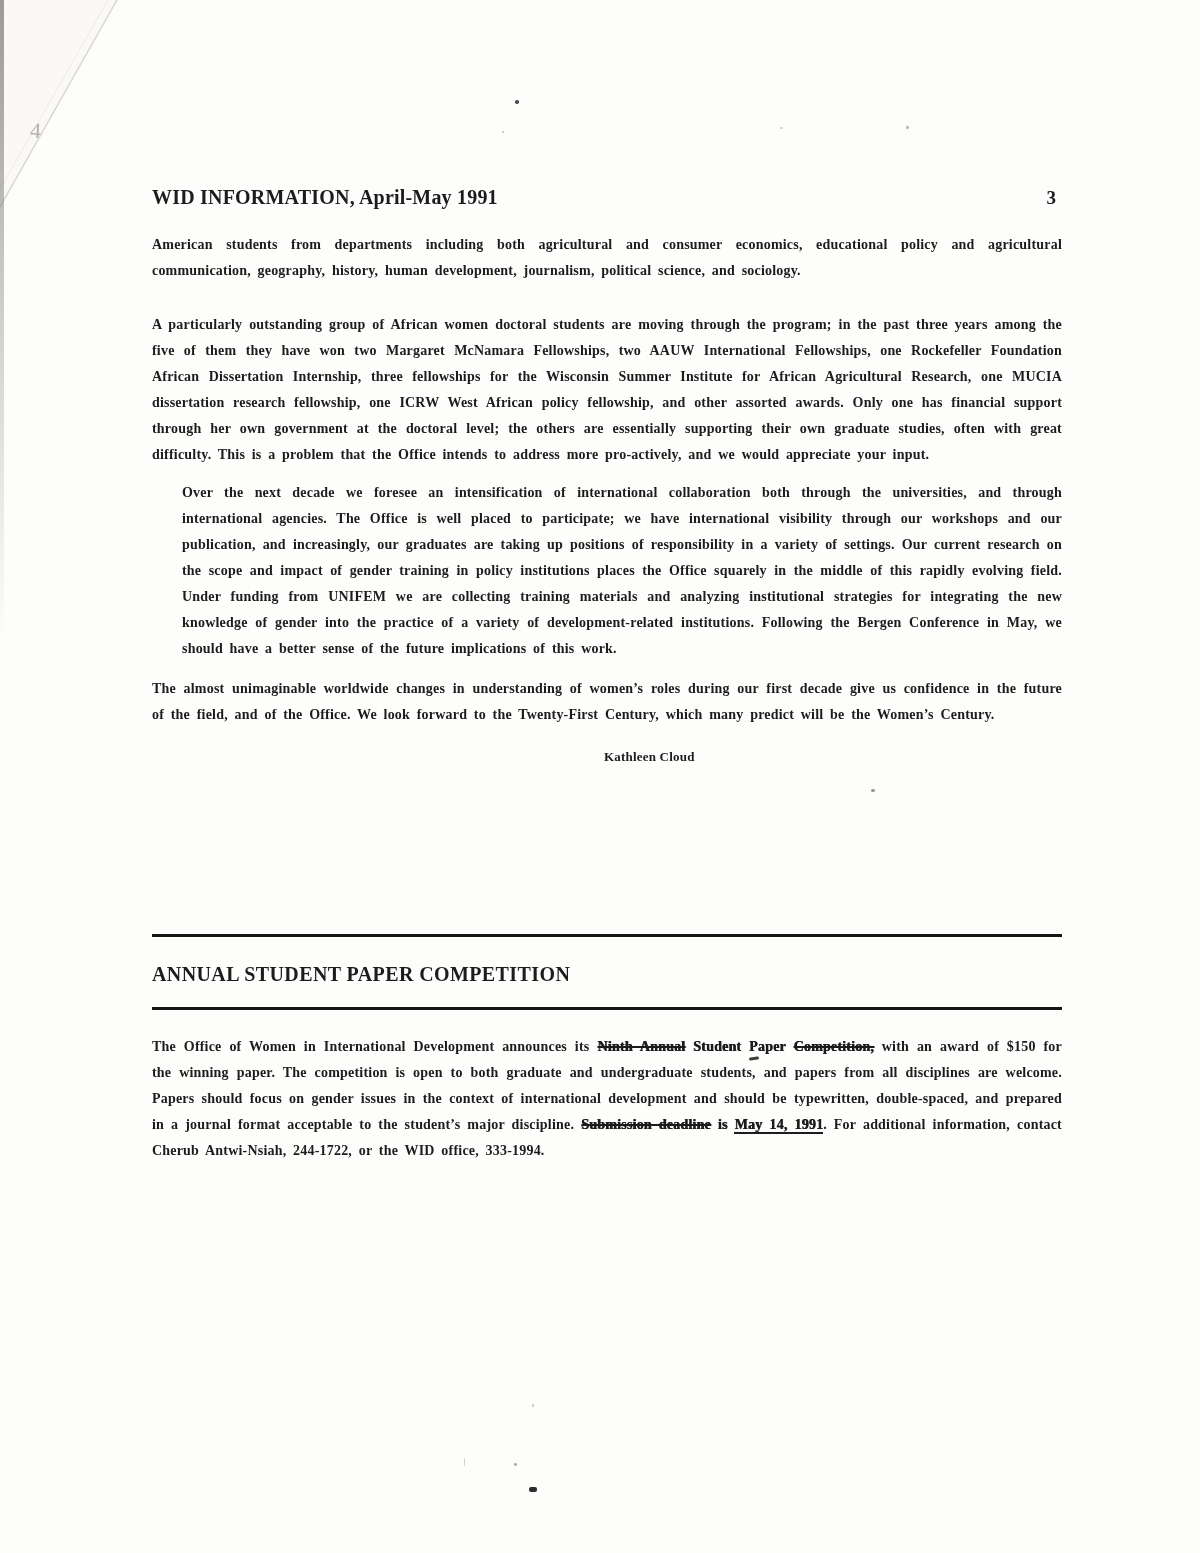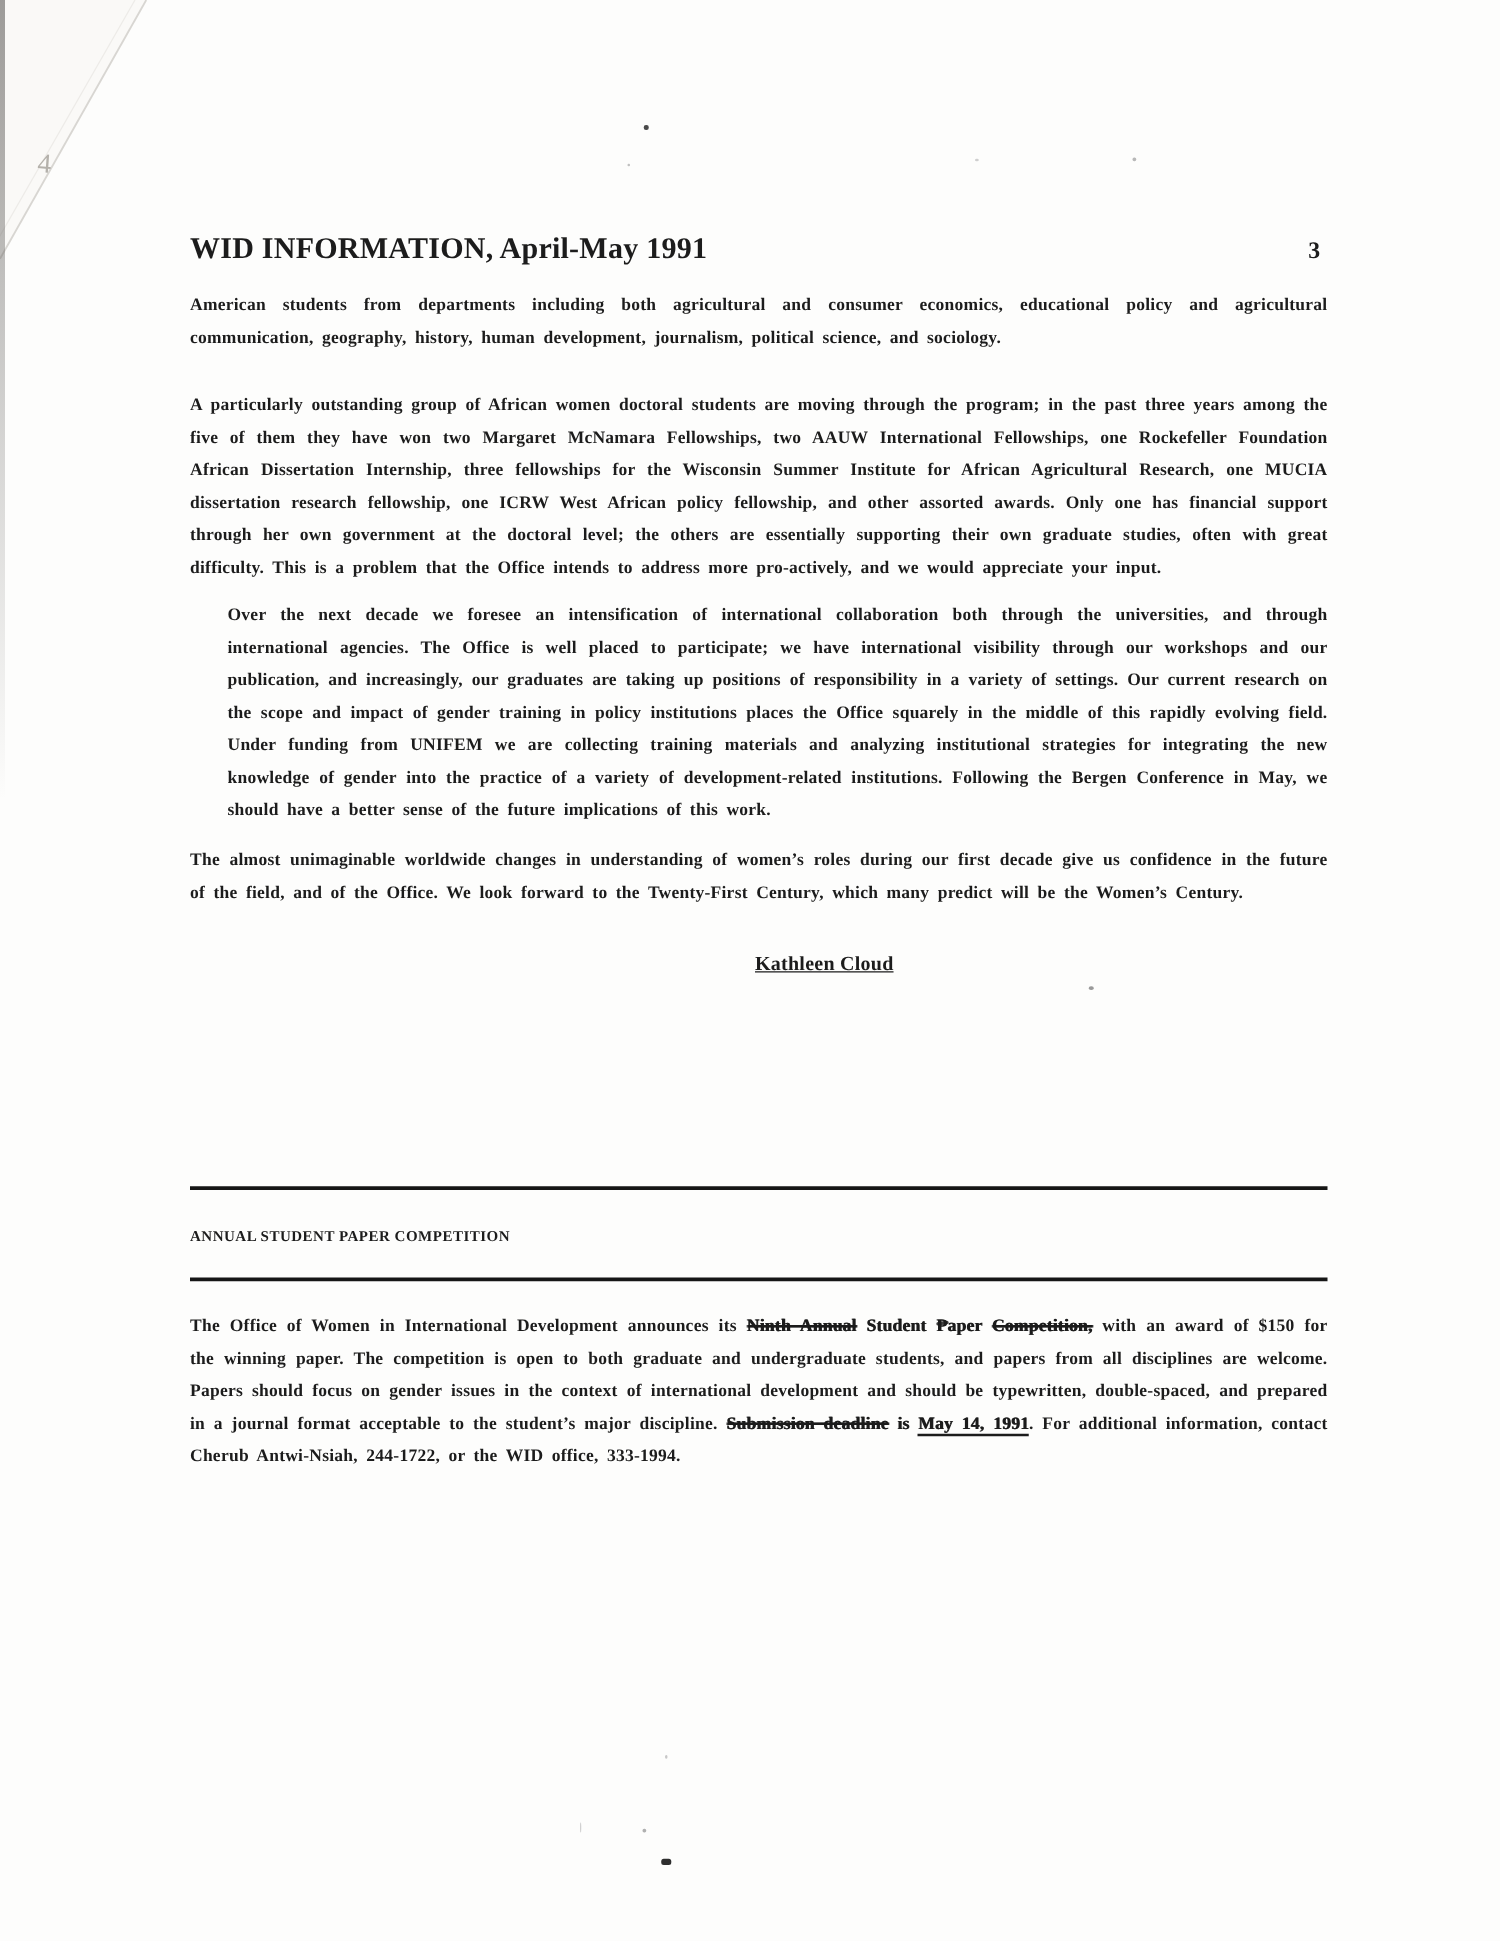--- a/index.html
+++ b/index.html
@@ -42,45 +42,45 @@
   .sp6  { left: 749px; top: 1057px; width: 10px; height: 3px; background: #3f3f3f; transform: rotate(-8deg); border-radius: 2px; }
   .sp7  { left: 529px; top: 1487px; width: 8px; height: 5px; background: #2e2e2e; border-radius: 2px; }
   .sp8  { left: 514px; top: 1463px; width: 3px; height: 3px; background: #b0b0b0; }
   .sp9  { left: 464px; top: 1458px; width: 1px; height: 8px; background: #d0d0d0; }
   .sp10 { left: 532px; top: 1404px; width: 2px; height: 3px; background: #c8c8c8; }
 
   
   .content { position: absolute; left: 152px; top: 186px; width: 910px; }
 
   .header-row { display: flex; justify-content: space-between; align-items: baseline; height: 24px; }
-  .doc-title  { font-size: 24px; font-weight: 700; letter-spacing: 0.2px; }
+  .doc-title  { font-size: 20px; font-weight: 700; letter-spacing: 0.2px; }
   .page-number{ font-size: 19px; font-weight: 700; padding-right: 6px; }
 
   .body-par {
     margin: 0;
     font-size: 14px; font-weight: 700;
     line-height: 26px;
     text-align: justify;
     word-spacing: 3px; letter-spacing: 0.2px;
   }
   .p1 { margin-top: 22px; }
   .p2 { margin-top: 28px; }
   .p3 { margin-top: 12px; margin-left: 30px; }
   .p4 { margin-top: 14px; }
 
   .signature {
-    margin-top: 31px; margin-left: 452px;
-    font-size: 16px; font-weight: 700; line-height: 26px; letter-spacing: 0.2px; text-decoration: underline;
+    margin-top: 16px; margin-left: 452px;
+    font-size: 13px; font-weight: 700; line-height: 26px; letter-spacing: 0.2px;
   }
 
   .rule { height: 3px; background: #161616; }
   .rule-top { margin-top: 164px; }
   .section-heading {
     margin: 24px 0 0 0;
-    font-size: 12px; font-weight: 700; line-height: 26px; letter-spacing: 0.4px;
+    font-size: 20px; font-weight: 700; line-height: 26px; letter-spacing: 0.4px;
   }
   .rule-bottom { margin-top: 20px; }
   .p5 { margin-top: 24px; }
 
   
   .seg-emph,
   .seg-emph-struck,
   .seg-emph-underline { text-shadow: 0.6px 0 0 currentColor; }
   .seg-emph-struck {
     text-decoration: line-through;

